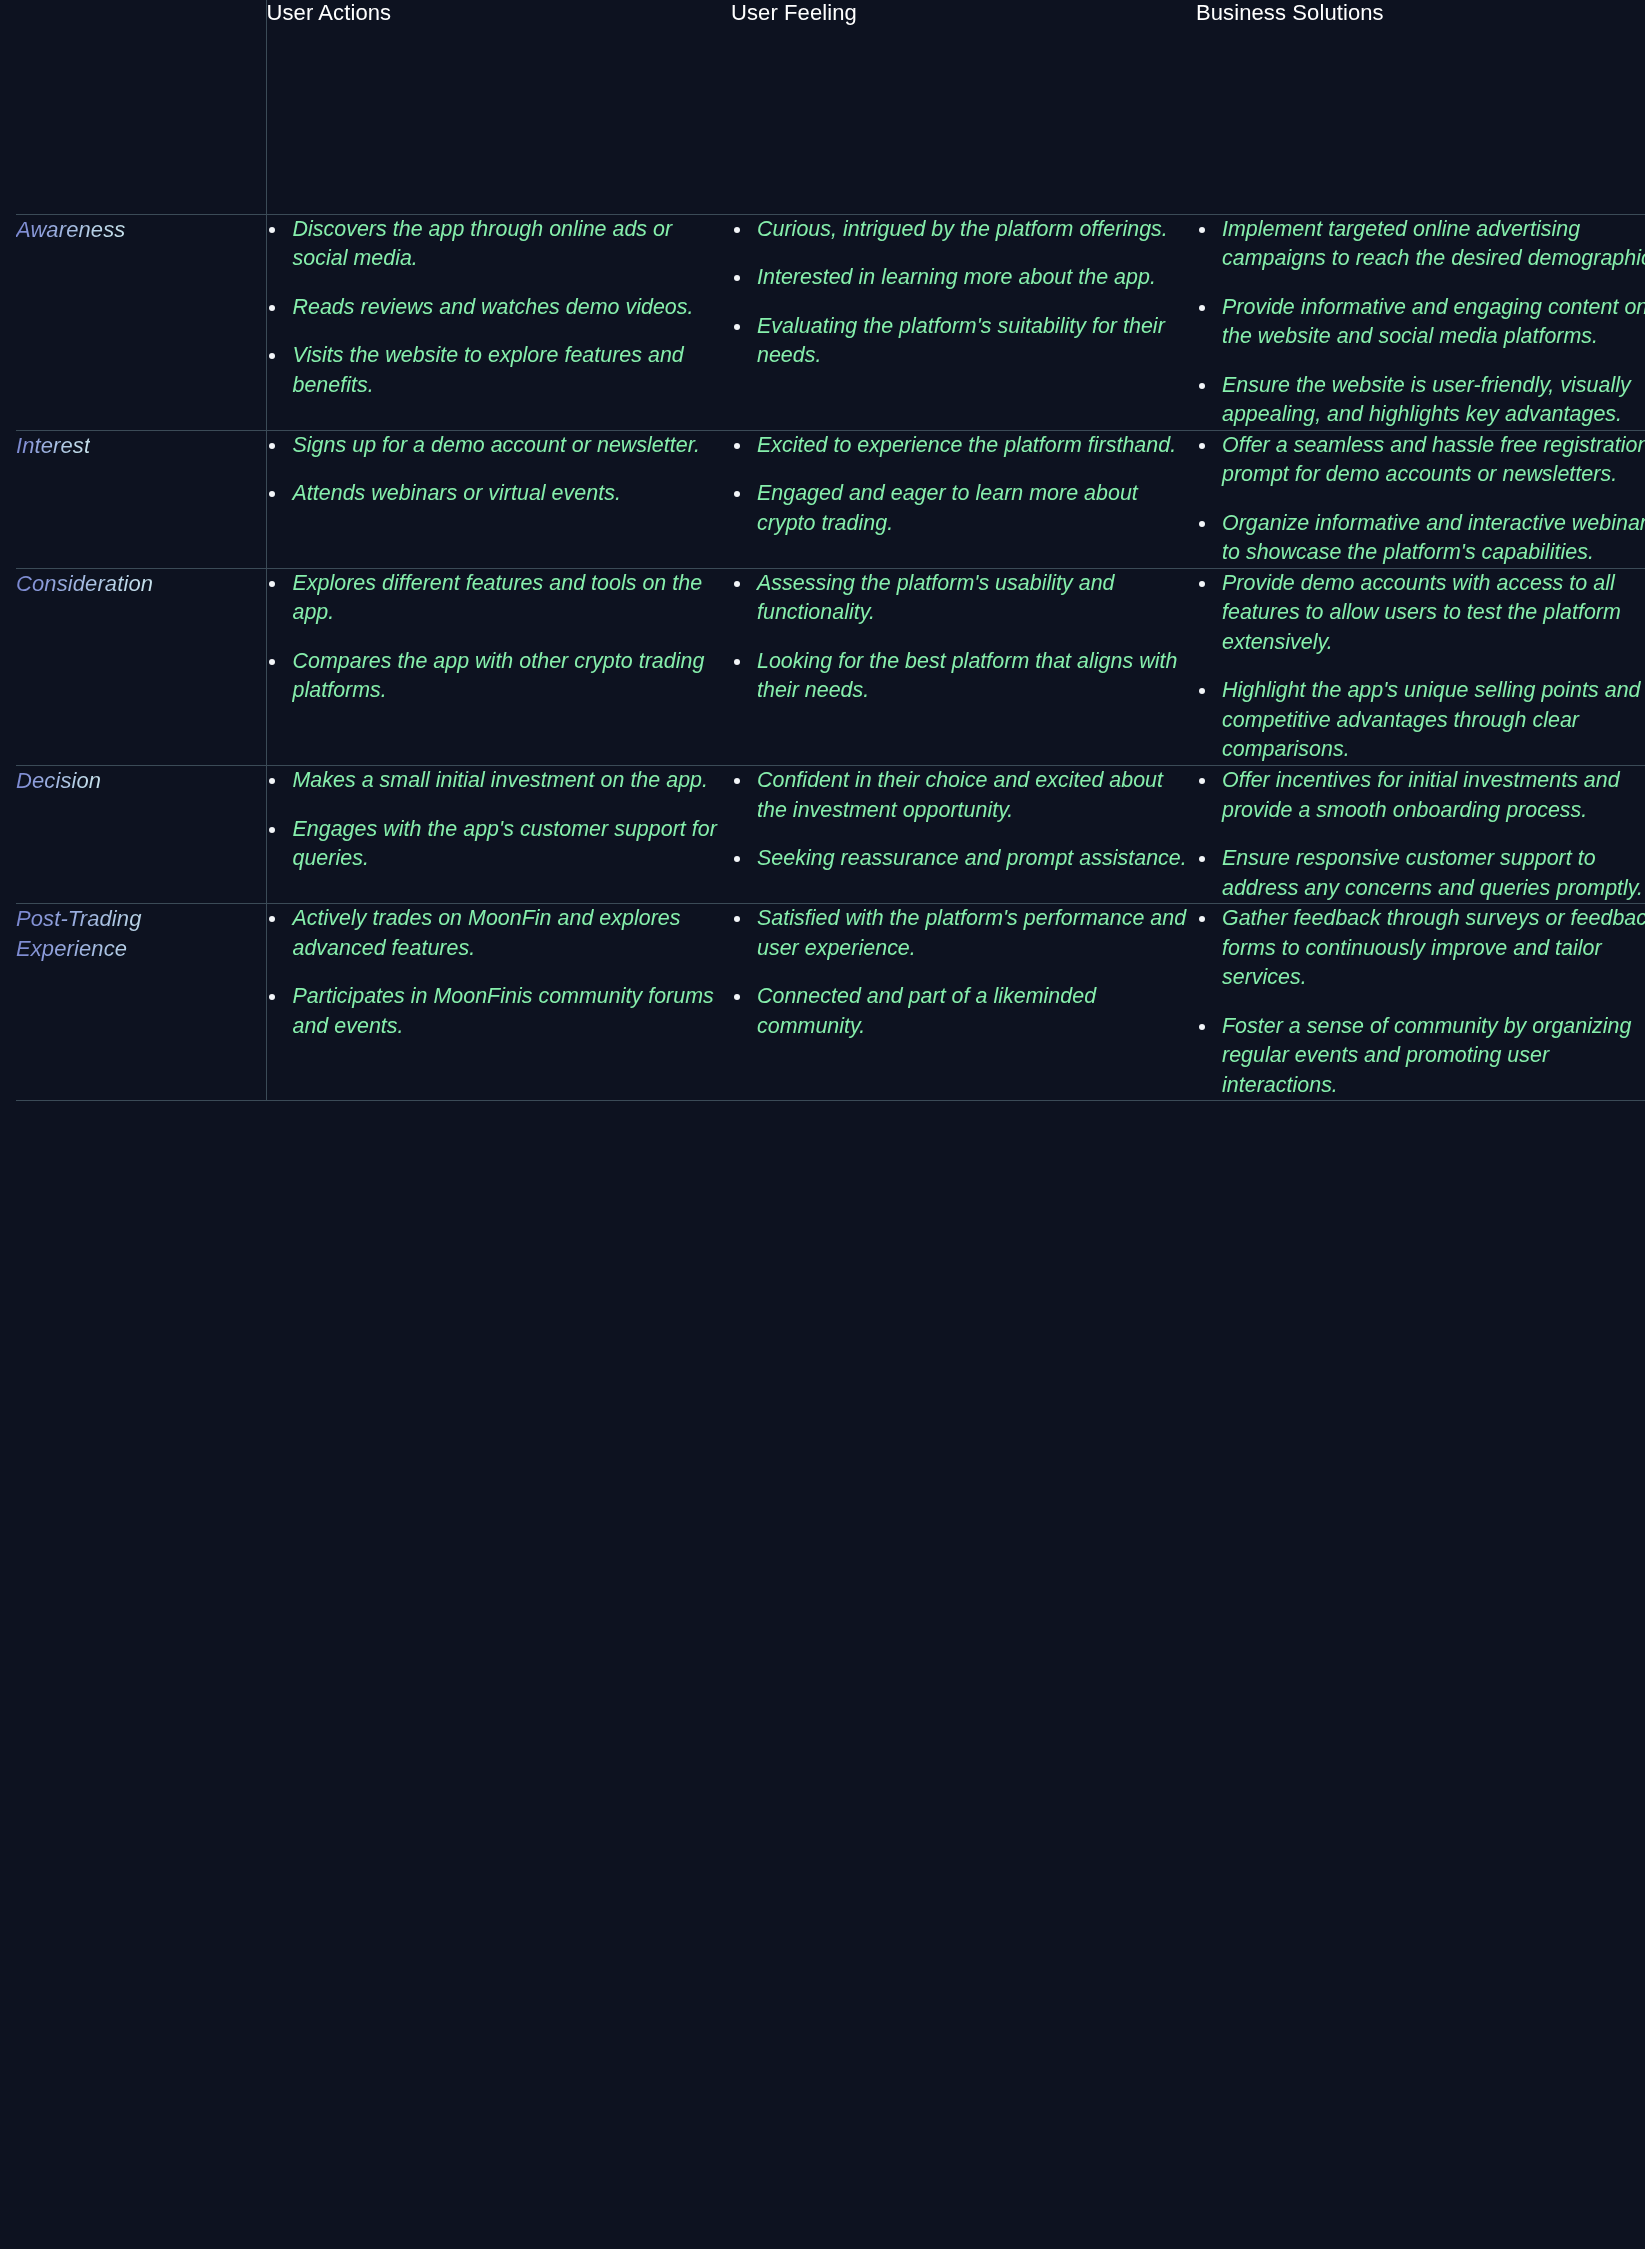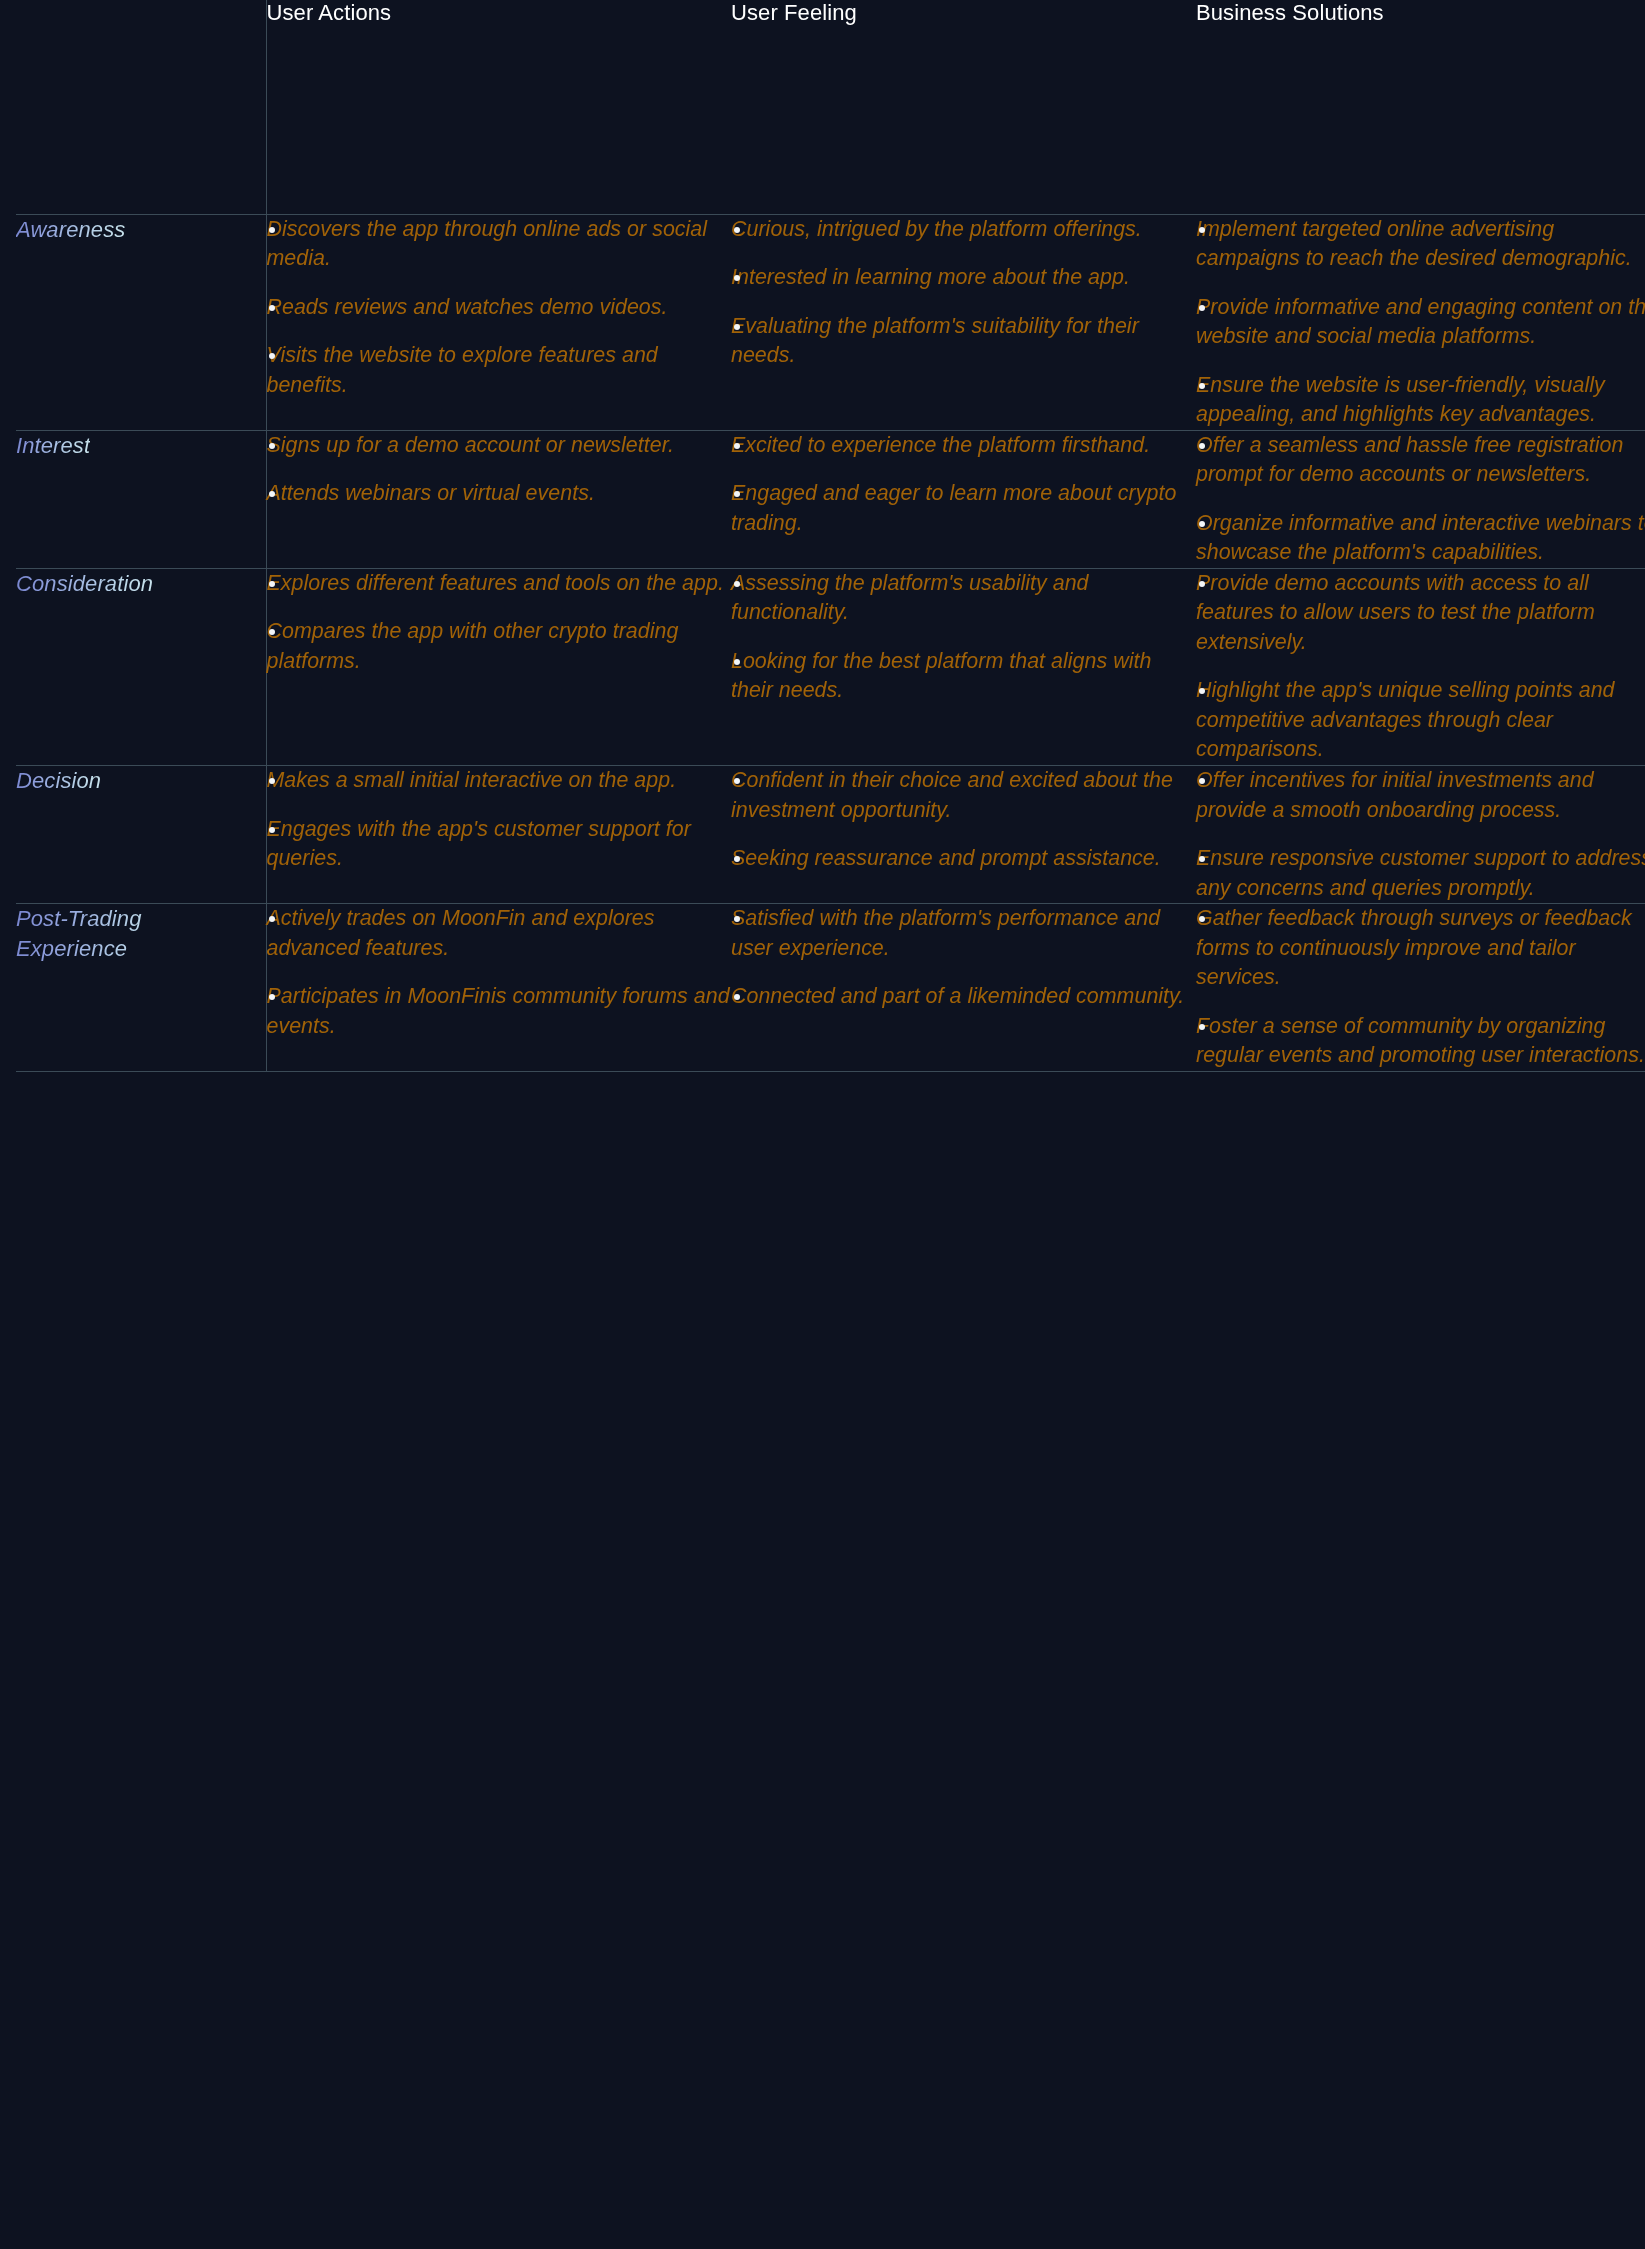--- a/index.html
+++ b/index.html
@@ -68,24 +68,25 @@
     color:#9fb4dd;
     display:inline-block;
     max-width:158px;
   }
 
   
   .cell-body { padding:33px 39px 34px 69px; }
   .bullets { list-style:none; }
   .bullets li {
     position:relative;
-    color:#a16207;
+    color:#86efac;
     font-size:21.4px;
     line-height:1.38;
     letter-spacing:0.04px;
+    padding-left:26px;
     margin-bottom:19px;
   }
   .bullets li:last-child { margin-bottom:0; }
   .bullets li::before {
     content:"";
     position:absolute;
     left:2.6px;
     top:12px;
     width:6px;
     height:6px;
@@ -203,21 +204,21 @@
           </ul>
         </td>
       </tr>
 
       <tr class="body-row row-decision">
         <td class="cell-stage">
           <span class="stage-label">Decision</span>
         </td>
         <td class="cell-body">
           <ul class="bullets">
-            <li>Makes a small initial interactive on the app.</li>
+            <li>Makes a small initial investment on the app.</li>
             <li>Engages with the app's customer support for queries.</li>
           </ul>
         </td>
         <td class="cell-body">
           <ul class="bullets">
             <li>Confident in their choice and excited about the investment opportunity.</li>
             <li>Seeking reassurance and prompt assistance.</li>
           </ul>
         </td>
         <td class="cell-body">

